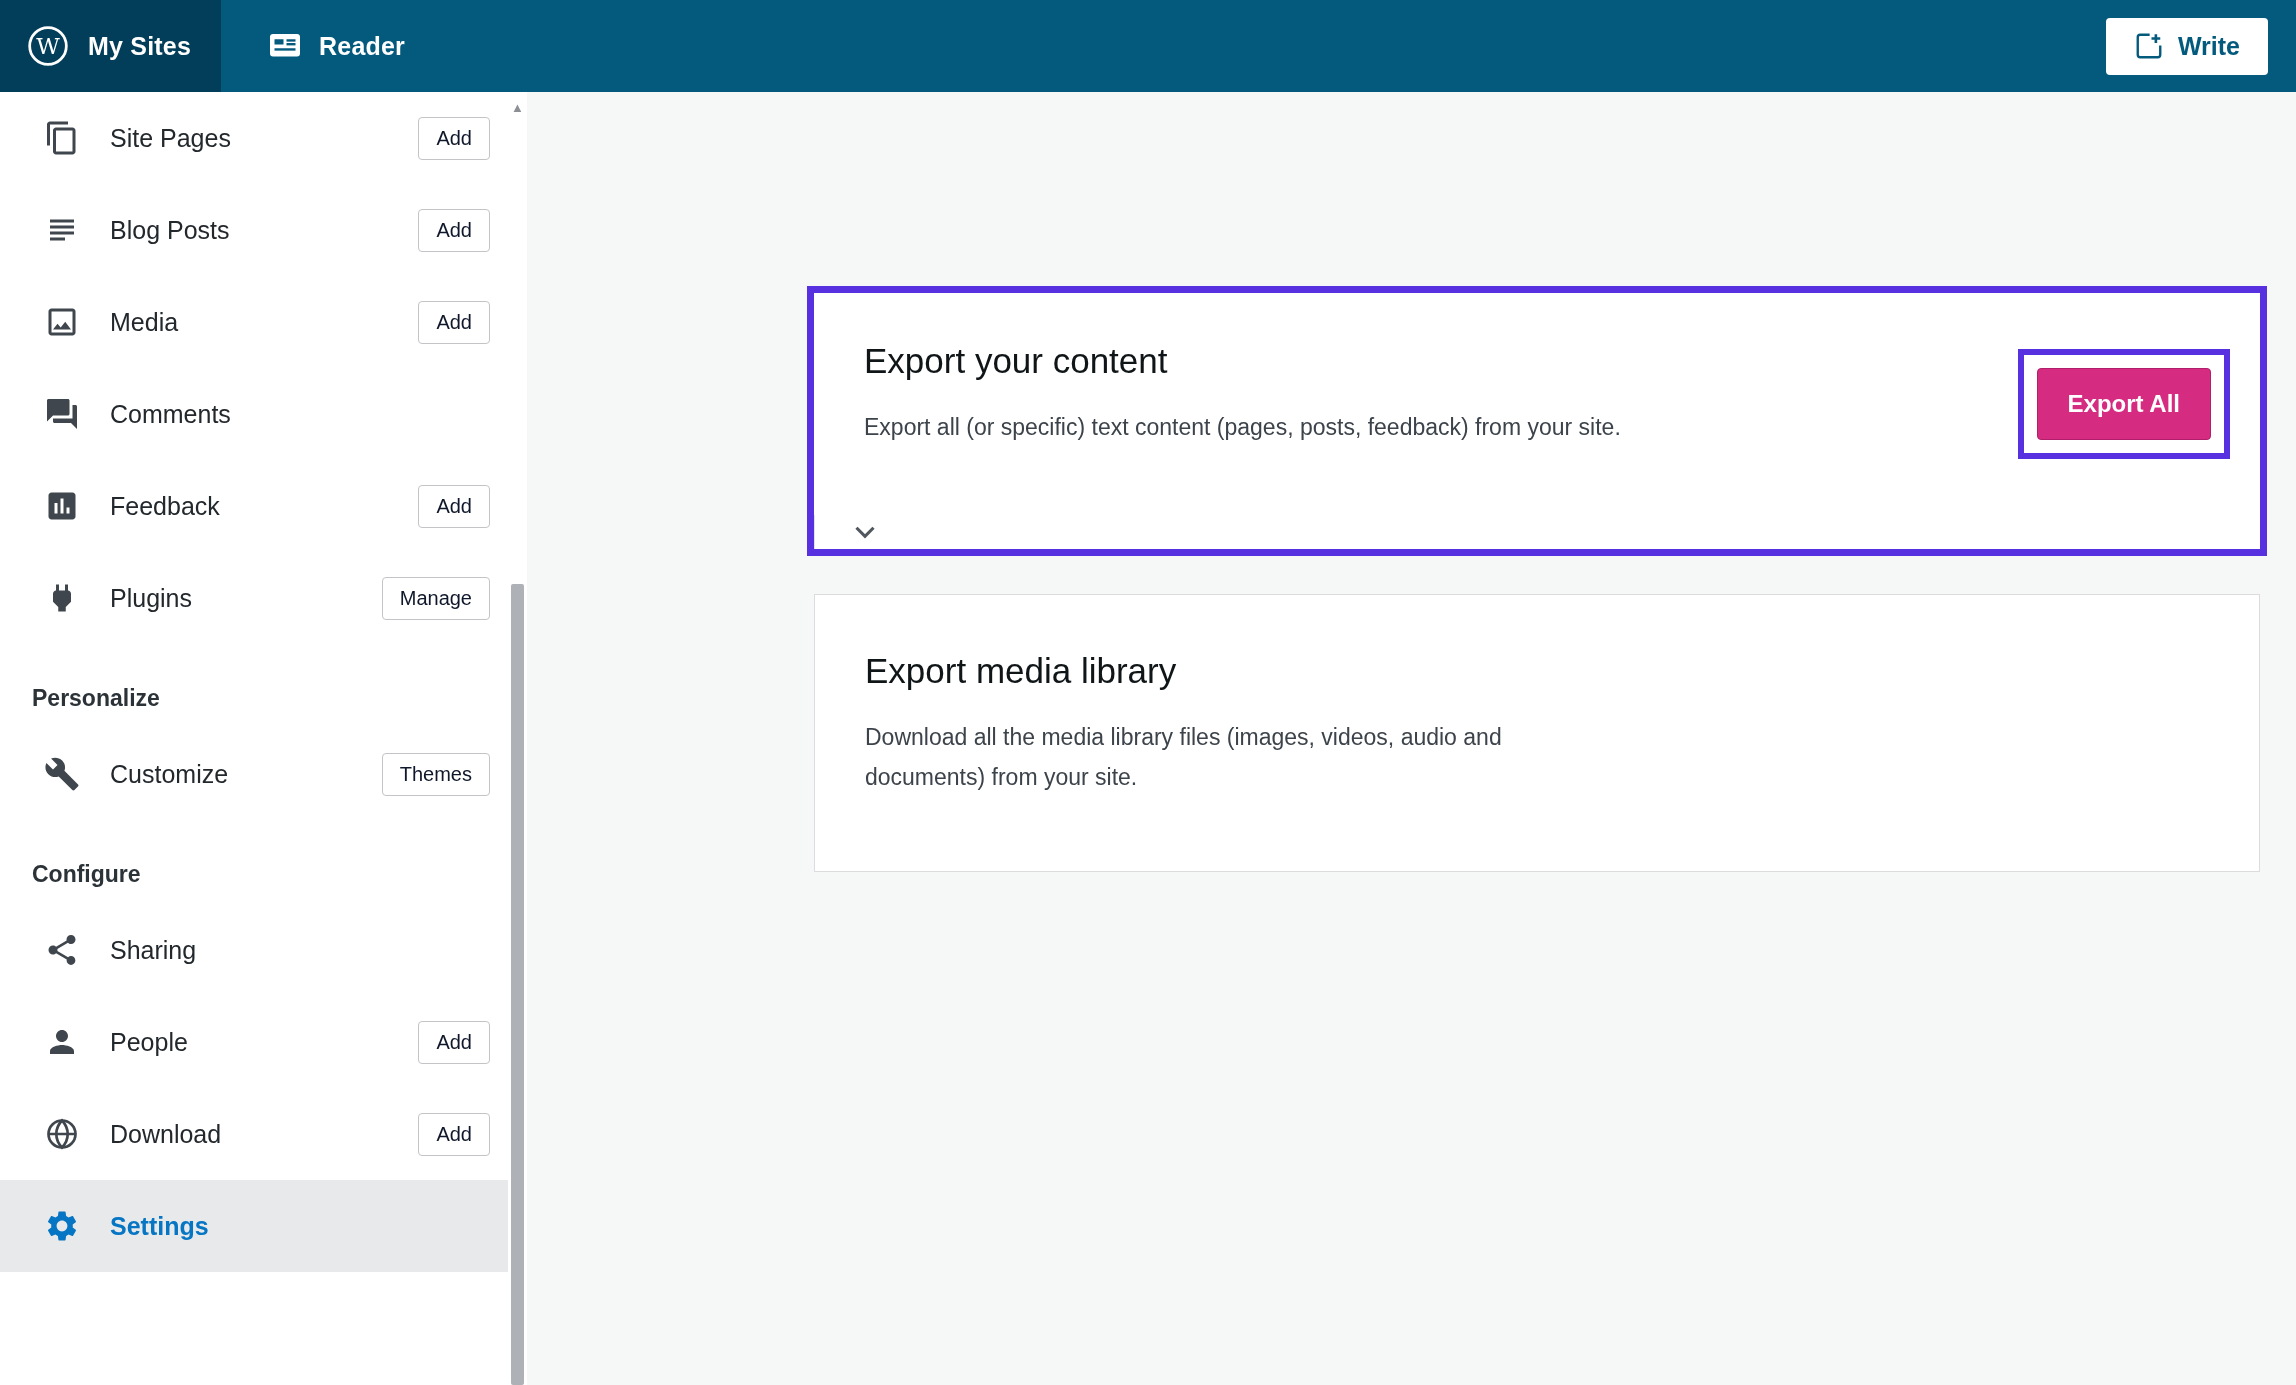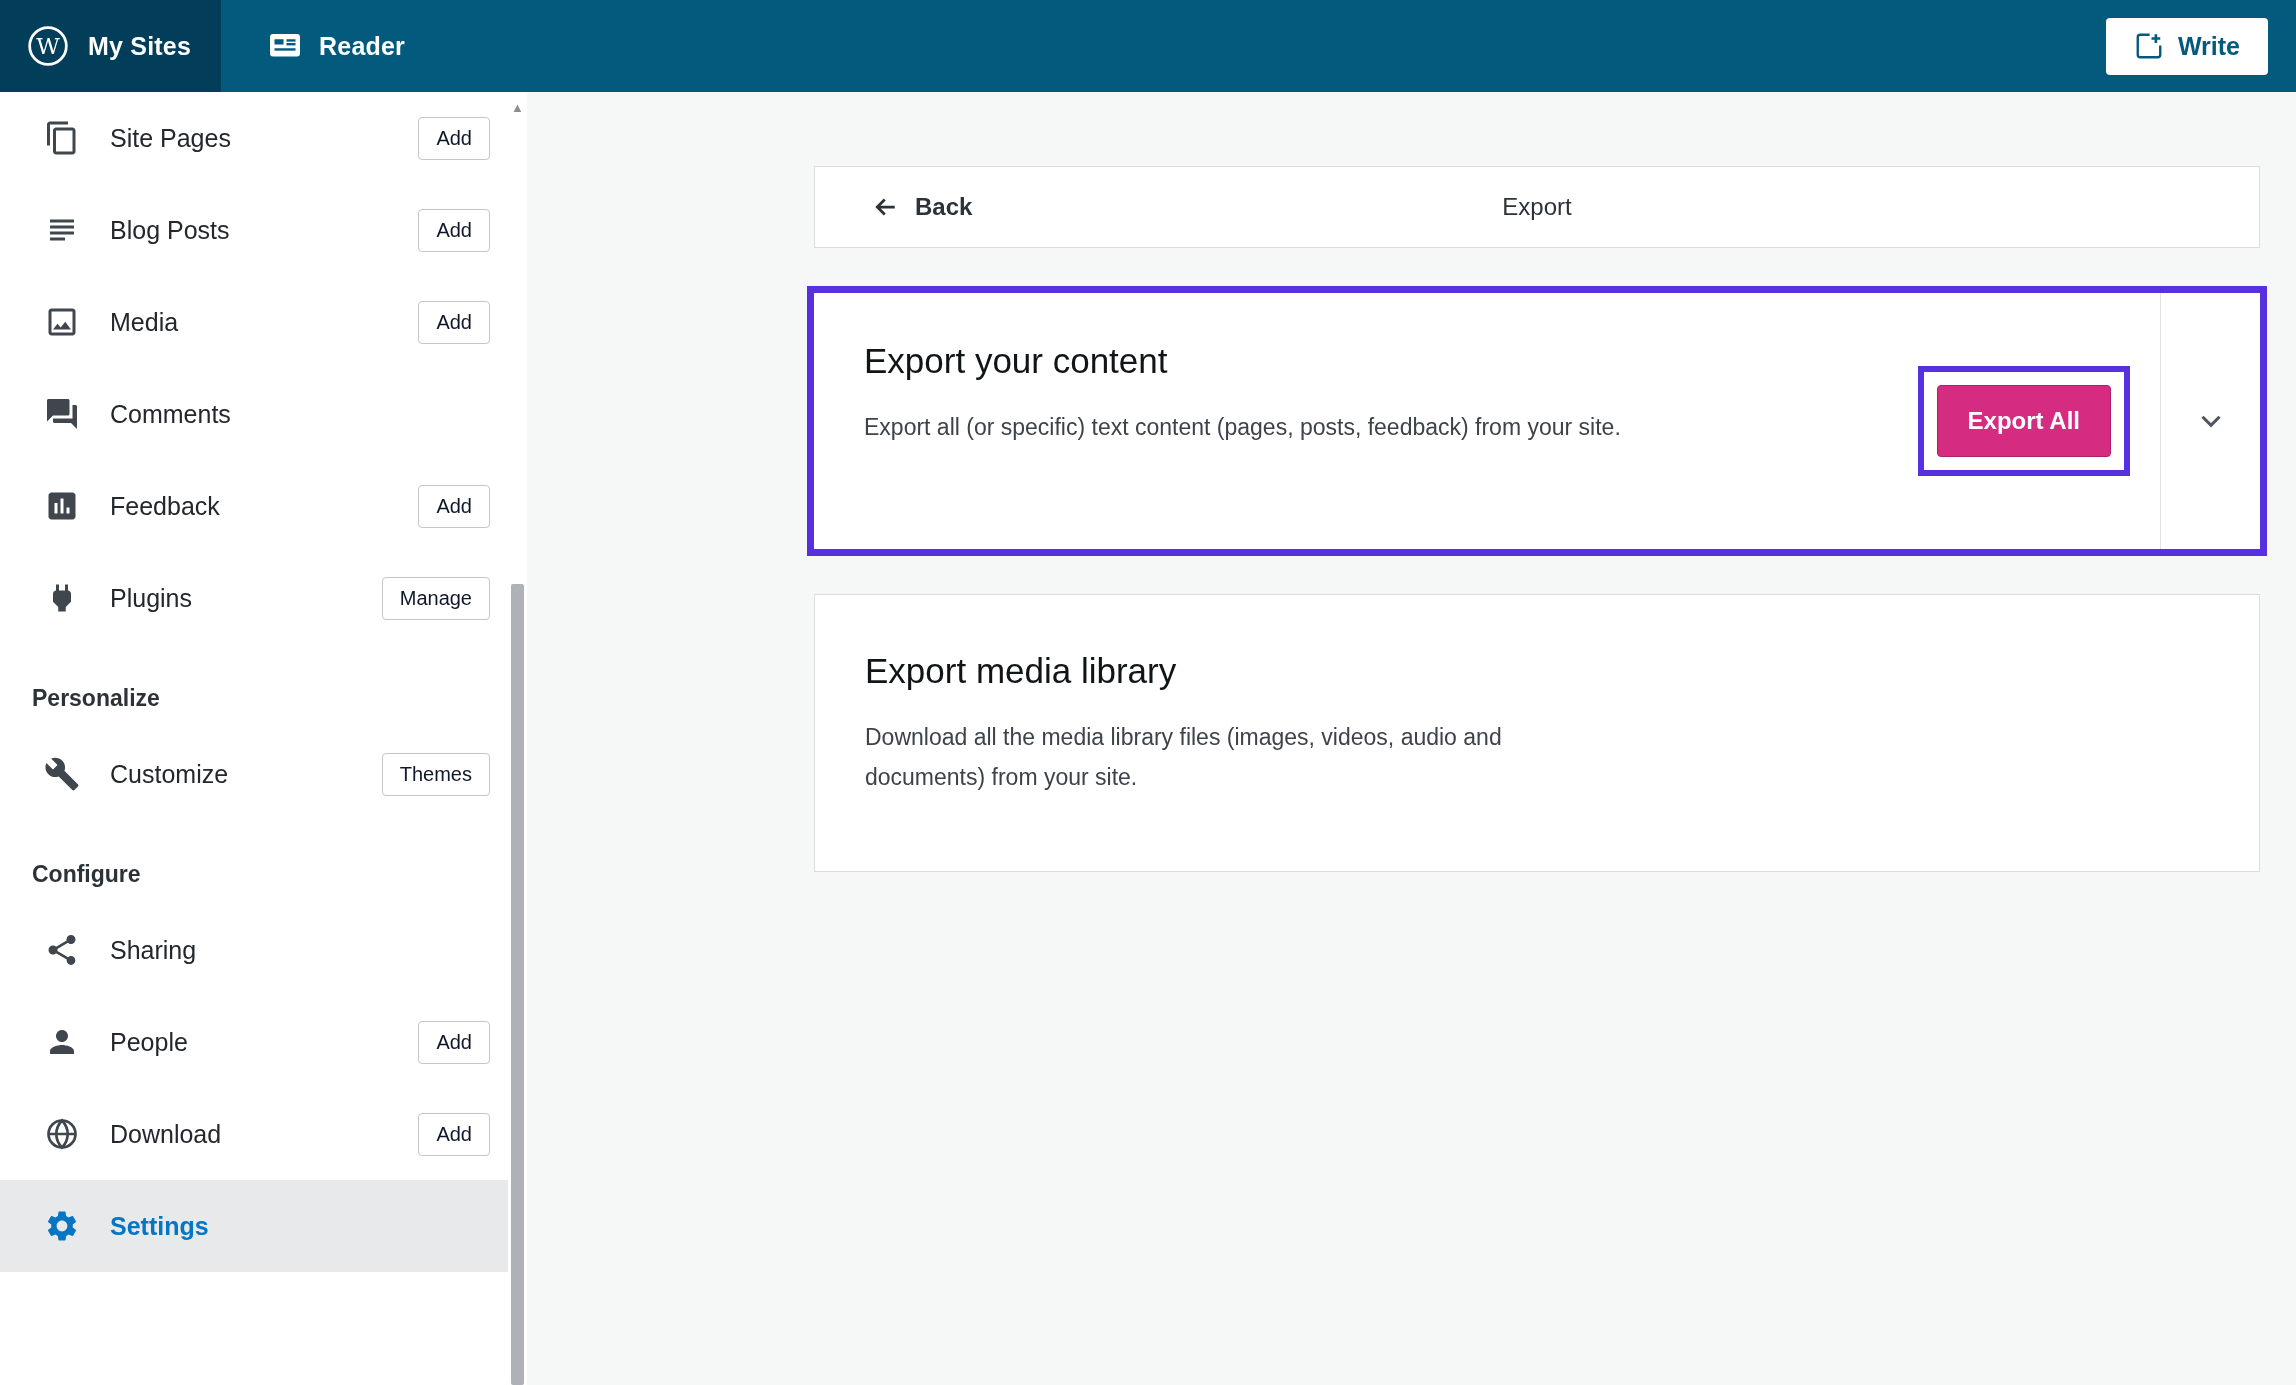--- a/index.html
+++ b/index.html
@@ -39,21 +39,21 @@
   .section-header{margin-top:24px;height:60px;display:flex;align-items:center;padding-left:32px;font-size:23px;font-weight:700;color:#2c3338;}
   .scrollbar{position:absolute;top:0;right:0;width:19px;bottom:0;background:#fff;}
   .scroll-arrow{position:absolute;top:8px;left:0;width:100%;text-align:center;font-size:13px;color:#8c8f94;cursor:pointer;}
   .scroll-thumb{position:absolute;top:492px;bottom:0;left:3px;width:13px;background:#aeb1b5;border-radius:2px;cursor:pointer;}
   
   .main{position:absolute;top:92px;left:527px;right:0;bottom:0;background:var(--main-bg);}
   .header-card{position:absolute;left:287px;top:74px;width:1446px;height:82px;background:#fff;border:1px solid var(--card-border);display:flex;align-items:center;}
   .back-link{display:flex;align-items:center;gap:14px;padding-left:56px;color:#2c3338;font-size:24px;font-weight:600;cursor:pointer;z-index:2;}
   .back-link svg{width:30px;height:30px;}
   .header-title{position:absolute;left:0;right:0;text-align:center;font-size:24px;color:#2c3338;}
-  .annotated-card{position:absolute;left:280px;top:194px;width:1460px;height:270px;border:7px solid var(--purple);background:#fff;display:flex;}
+  .annotated-card{position:absolute;left:280px;top:194px;width:1460px;height:270px;border:7px solid var(--purple);background:#fff;display:flex;flex-direction:column;}
   .card-body{flex:1;display:flex;align-items:center;}
   .card-text{align-self:flex-start;padding:48px 0 0 50px;}
   .media-card .card-text{padding-top:56px;}
   .card-title{font-size:35px;color:#101517;font-weight:400;margin-bottom:26px;}
   .card-desc{font-size:23px;color:#3c434a;line-height:1.75;max-width:860px;}
   .media-card .card-desc{max-width:760px;}
   .btn-annotation{border:6px solid var(--purple);padding:13px;margin-left:auto;margin-right:30px;align-self:center;line-height:0;}
   .pink-btn{background:var(--pink);color:#fff;border:1px solid var(--pink-dark);border-radius:4px;font-size:24px;font-weight:700;padding:0 30px;height:72px;cursor:pointer;font-family:inherit;line-height:70px;}
   .card-rail{width:100px;border-left:1px solid #e2e2e4;display:flex;align-items:center;justify-content:center;color:#50575e;cursor:pointer;}
   .card-rail svg{width:34px;height:34px;}
@@ -216,29 +216,20 @@
   </div>
 
   <div class="scrollbar">
     <div class="scroll-arrow">▲</div>
     <div class="scroll-thumb"></div>
   </div>
 </div>
 
 <div class="main">
 
-  <div class="header-card">
-    <div class="back-link">
-      <svg viewBox="0 0 24 24" fill="none" stroke="#2c3338" stroke-width="2.2">
-          <path d="M19 12H5M11 6l-6 6 6 6"></path>
-        </svg>
-      <span>Back</span>
-    </div>
-    <div class="header-title">Export</div>
-  </div>
 
   <div class="annotated-card">
     <div class="card-body">
       <div class="card-text">
         <div class="card-title">Export your content</div>
         <div class="card-desc">Export all (or specific) text content (pages, posts, feedback) from your site.</div>
       </div>
       <div class="btn-annotation">
         <button class="pink-btn">Export All</button>
       </div>

